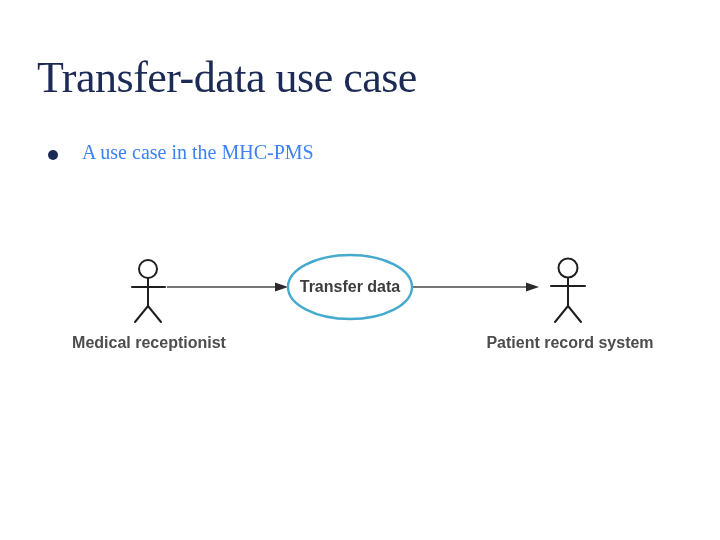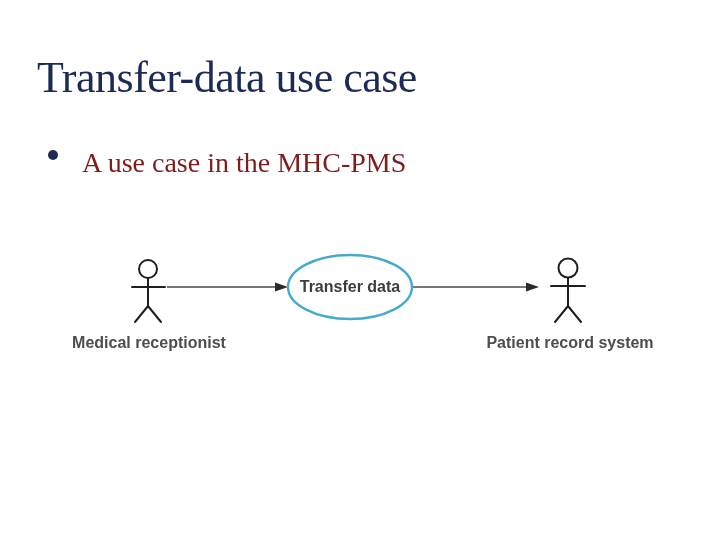--- a/index.html
+++ b/index.html
@@ -33,25 +33,25 @@
     left: 48px;
     top: 150px;
     width: 10px;
     height: 10px;
     border-radius: 50%;
     background: #1c2b55;
   }
   .bullet-text {
     position: absolute;
     left: 82px;
-    top: 148px;
+    top: 142px;
     font-family: "Liberation Serif", serif;
-    font-size: 28px;
+    font-size: 20px;
     line-height: 1.05;
-    color: #7f1d1d;
+    color: #3b82f6;
     white-space: nowrap;
   }
   .diagram-svg {
     position: absolute;
     left: 0;
     top: 0;
     width: 720px;
     height: 540px;
   }
   .actor-stroke {

